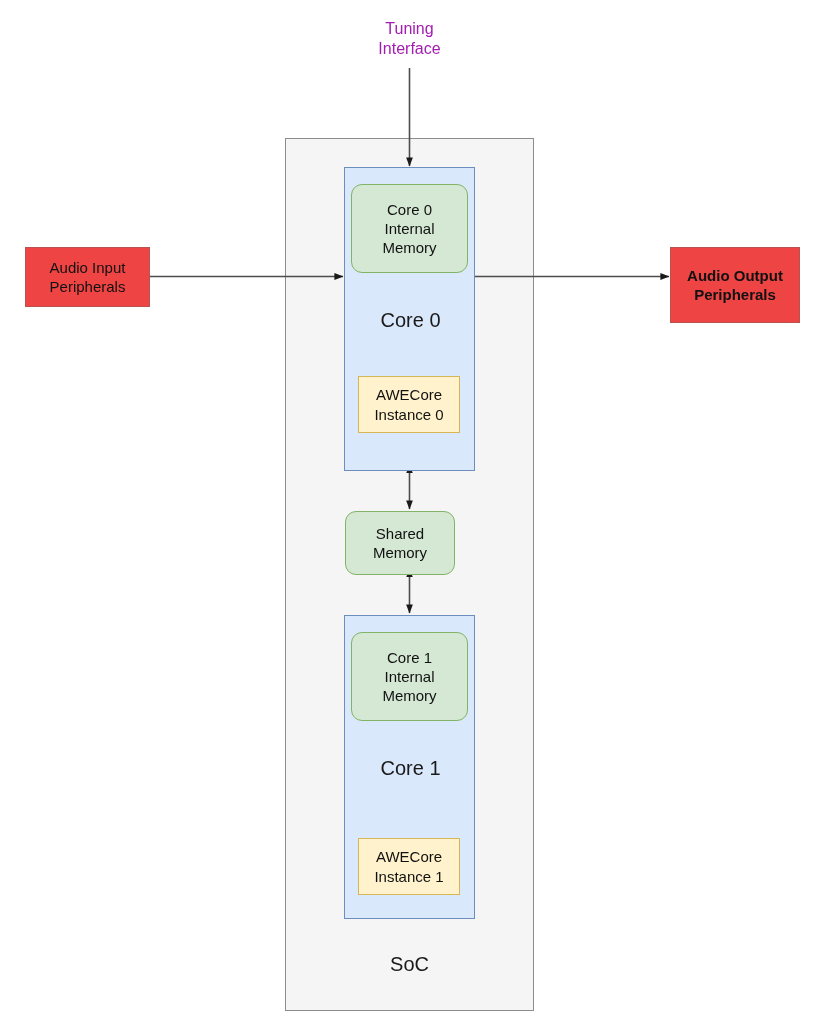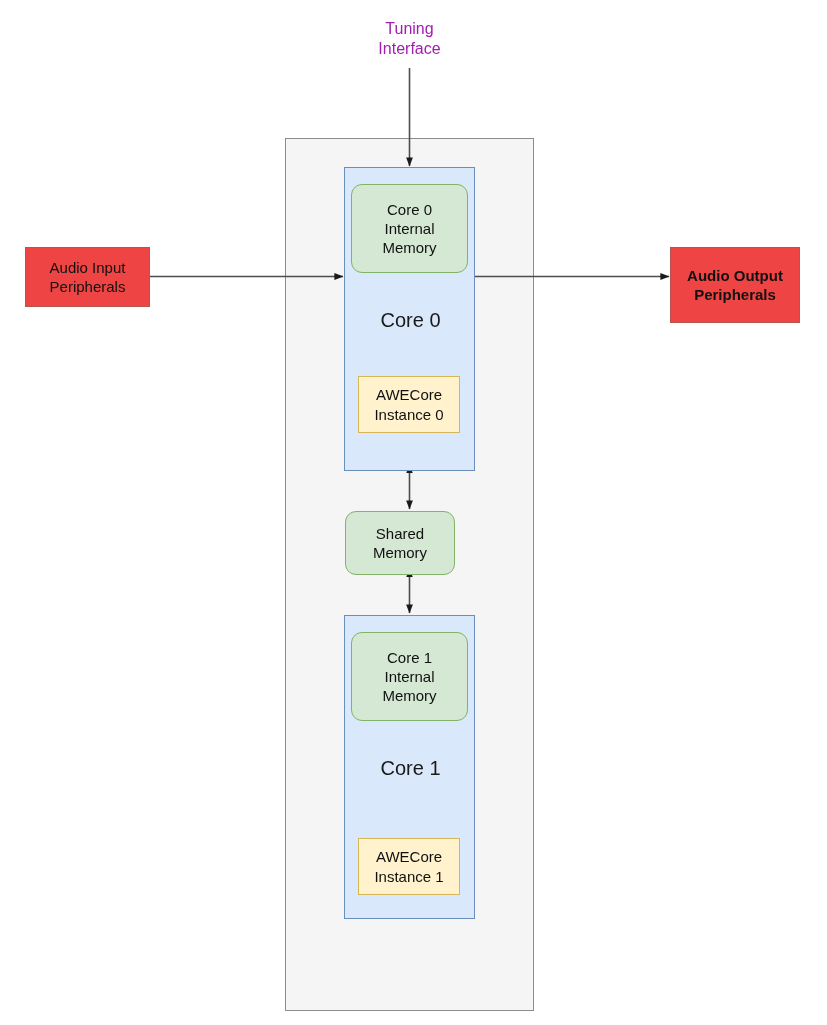--- a/index.html
+++ b/index.html
@@ -182,14 +182,15 @@
 
   <div class="node core-block" id="core1-block">
     <div class="core-title" id="core1-title">Core 1</div>
   </div>
   <div class="node mem-block" id="core1-mem">Core 1
 Internal
 Memory</div>
   <div class="node awe-block" id="awe1">AWECore
 Instance 1</div>
 
+  <div class="node" id="soc-label">SoC</div>
 
 </div>
 
 </body></html>

